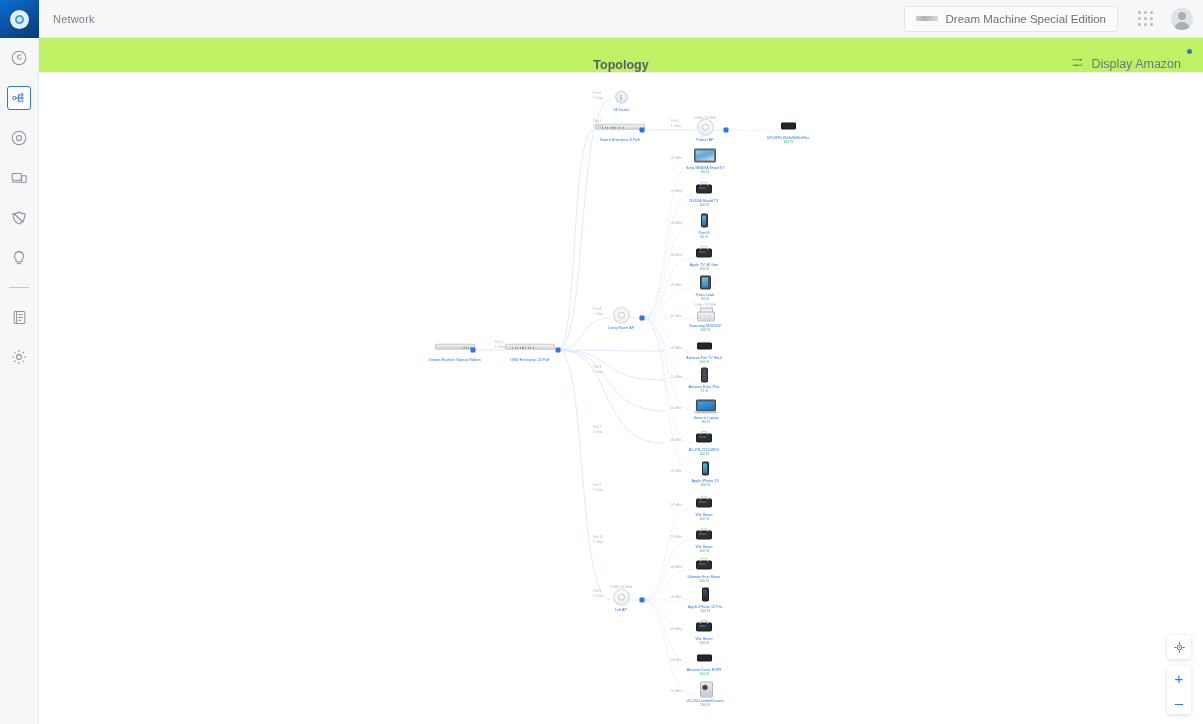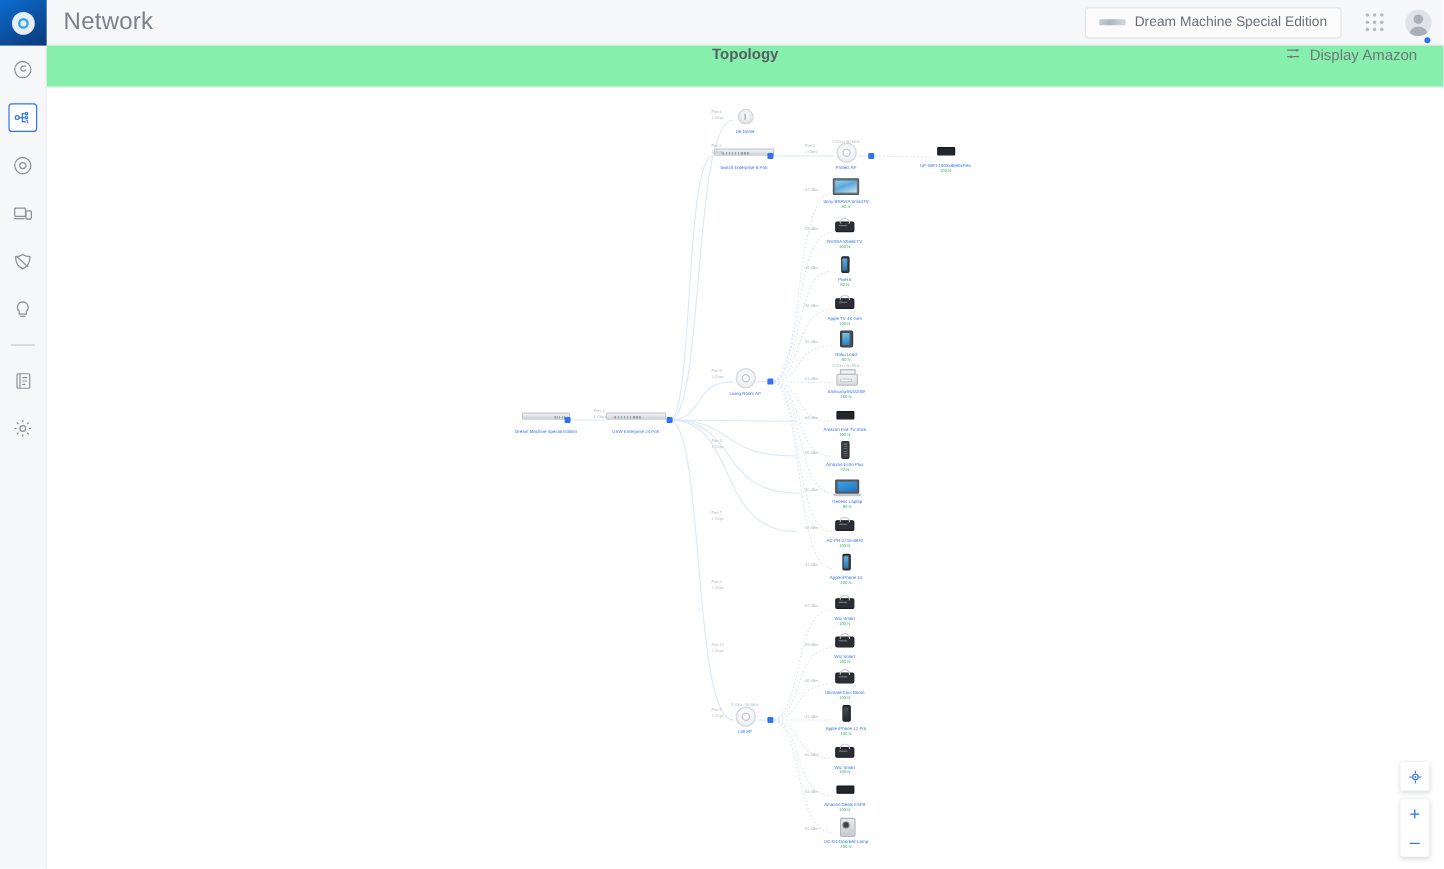--- a/index.html
+++ b/index.html
@@ -54,21 +54,21 @@
   
   .right { flex: 1 1 auto; display: flex; flex-direction: column; height: 724px; }
 
   
   .topbar {
     height: 38px; background: #f6f7f8;
     border-bottom: 1px solid #e8eaed;
     display: flex; align-items: center; padding: 0 10px 0 14px;
     flex: 0 0 38px;
   }
-  .app-title { font-size: 20px; color: #7b8189; letter-spacing: .2px; }
+  .app-title { font-size: 11px; color: #7b8189; letter-spacing: .2px; }
   .topbar-spacer { flex: 1 1 auto; }
   .console-chip {
     display: flex; align-items: center; gap: 8px;
     border: 1px solid #e2e5e8; border-radius: 3px;
     height: 26px; padding: 0 11px; background: #fbfbfc;
     cursor: pointer;
   }
   .console-chip .mini-dev {
     width: 22px; height: 5px; border-radius: 1px;
     background: linear-gradient(90deg,#c9ced4 0%, #aeb4bb 40%, #d6dadf 100%);
@@ -84,22 +84,22 @@
   .avatar {
     width: 22px; height: 22px; border-radius: 50%;
     background: #dfe2e6; margin-left: 13px; position: relative; overflow: hidden;
     cursor: pointer; flex: 0 0 22px;
   }
   .avatar::before { content:""; position:absolute; top:4px; left:7px; width:8px; height:8px; border-radius:50%; background:#a9afb6; }
   .avatar::after { content:""; position:absolute; top:14px; left:3px; width:16px; height:11px; border-radius:8px 8px 0 0; background:#a9afb6; }
 
   
   .subbar {
-    height: 35px; background: #86efac; border-bottom: 1px solid #eceef0;
-    display: flex; align-items: flex-start; position: relative;
+    height: 35px; background: #bef264; border-bottom: 1px solid #eceef0;
+    display: flex; align-items: flex-end; position: relative;
     flex: 0 0 35px;
   }
   .subbar-title {
     position: absolute; left: 0; right: 0; text-align: center;
     font-size: 12.5px; color: #585e66; font-weight: 600; pointer-events: none;
   }
   .display-options {
     margin-left: auto; margin-right: 22px;
     display: flex; align-items: center; gap: 7px;
     font-size: 12.5px; color: #70767e; cursor: pointer; position: relative;

